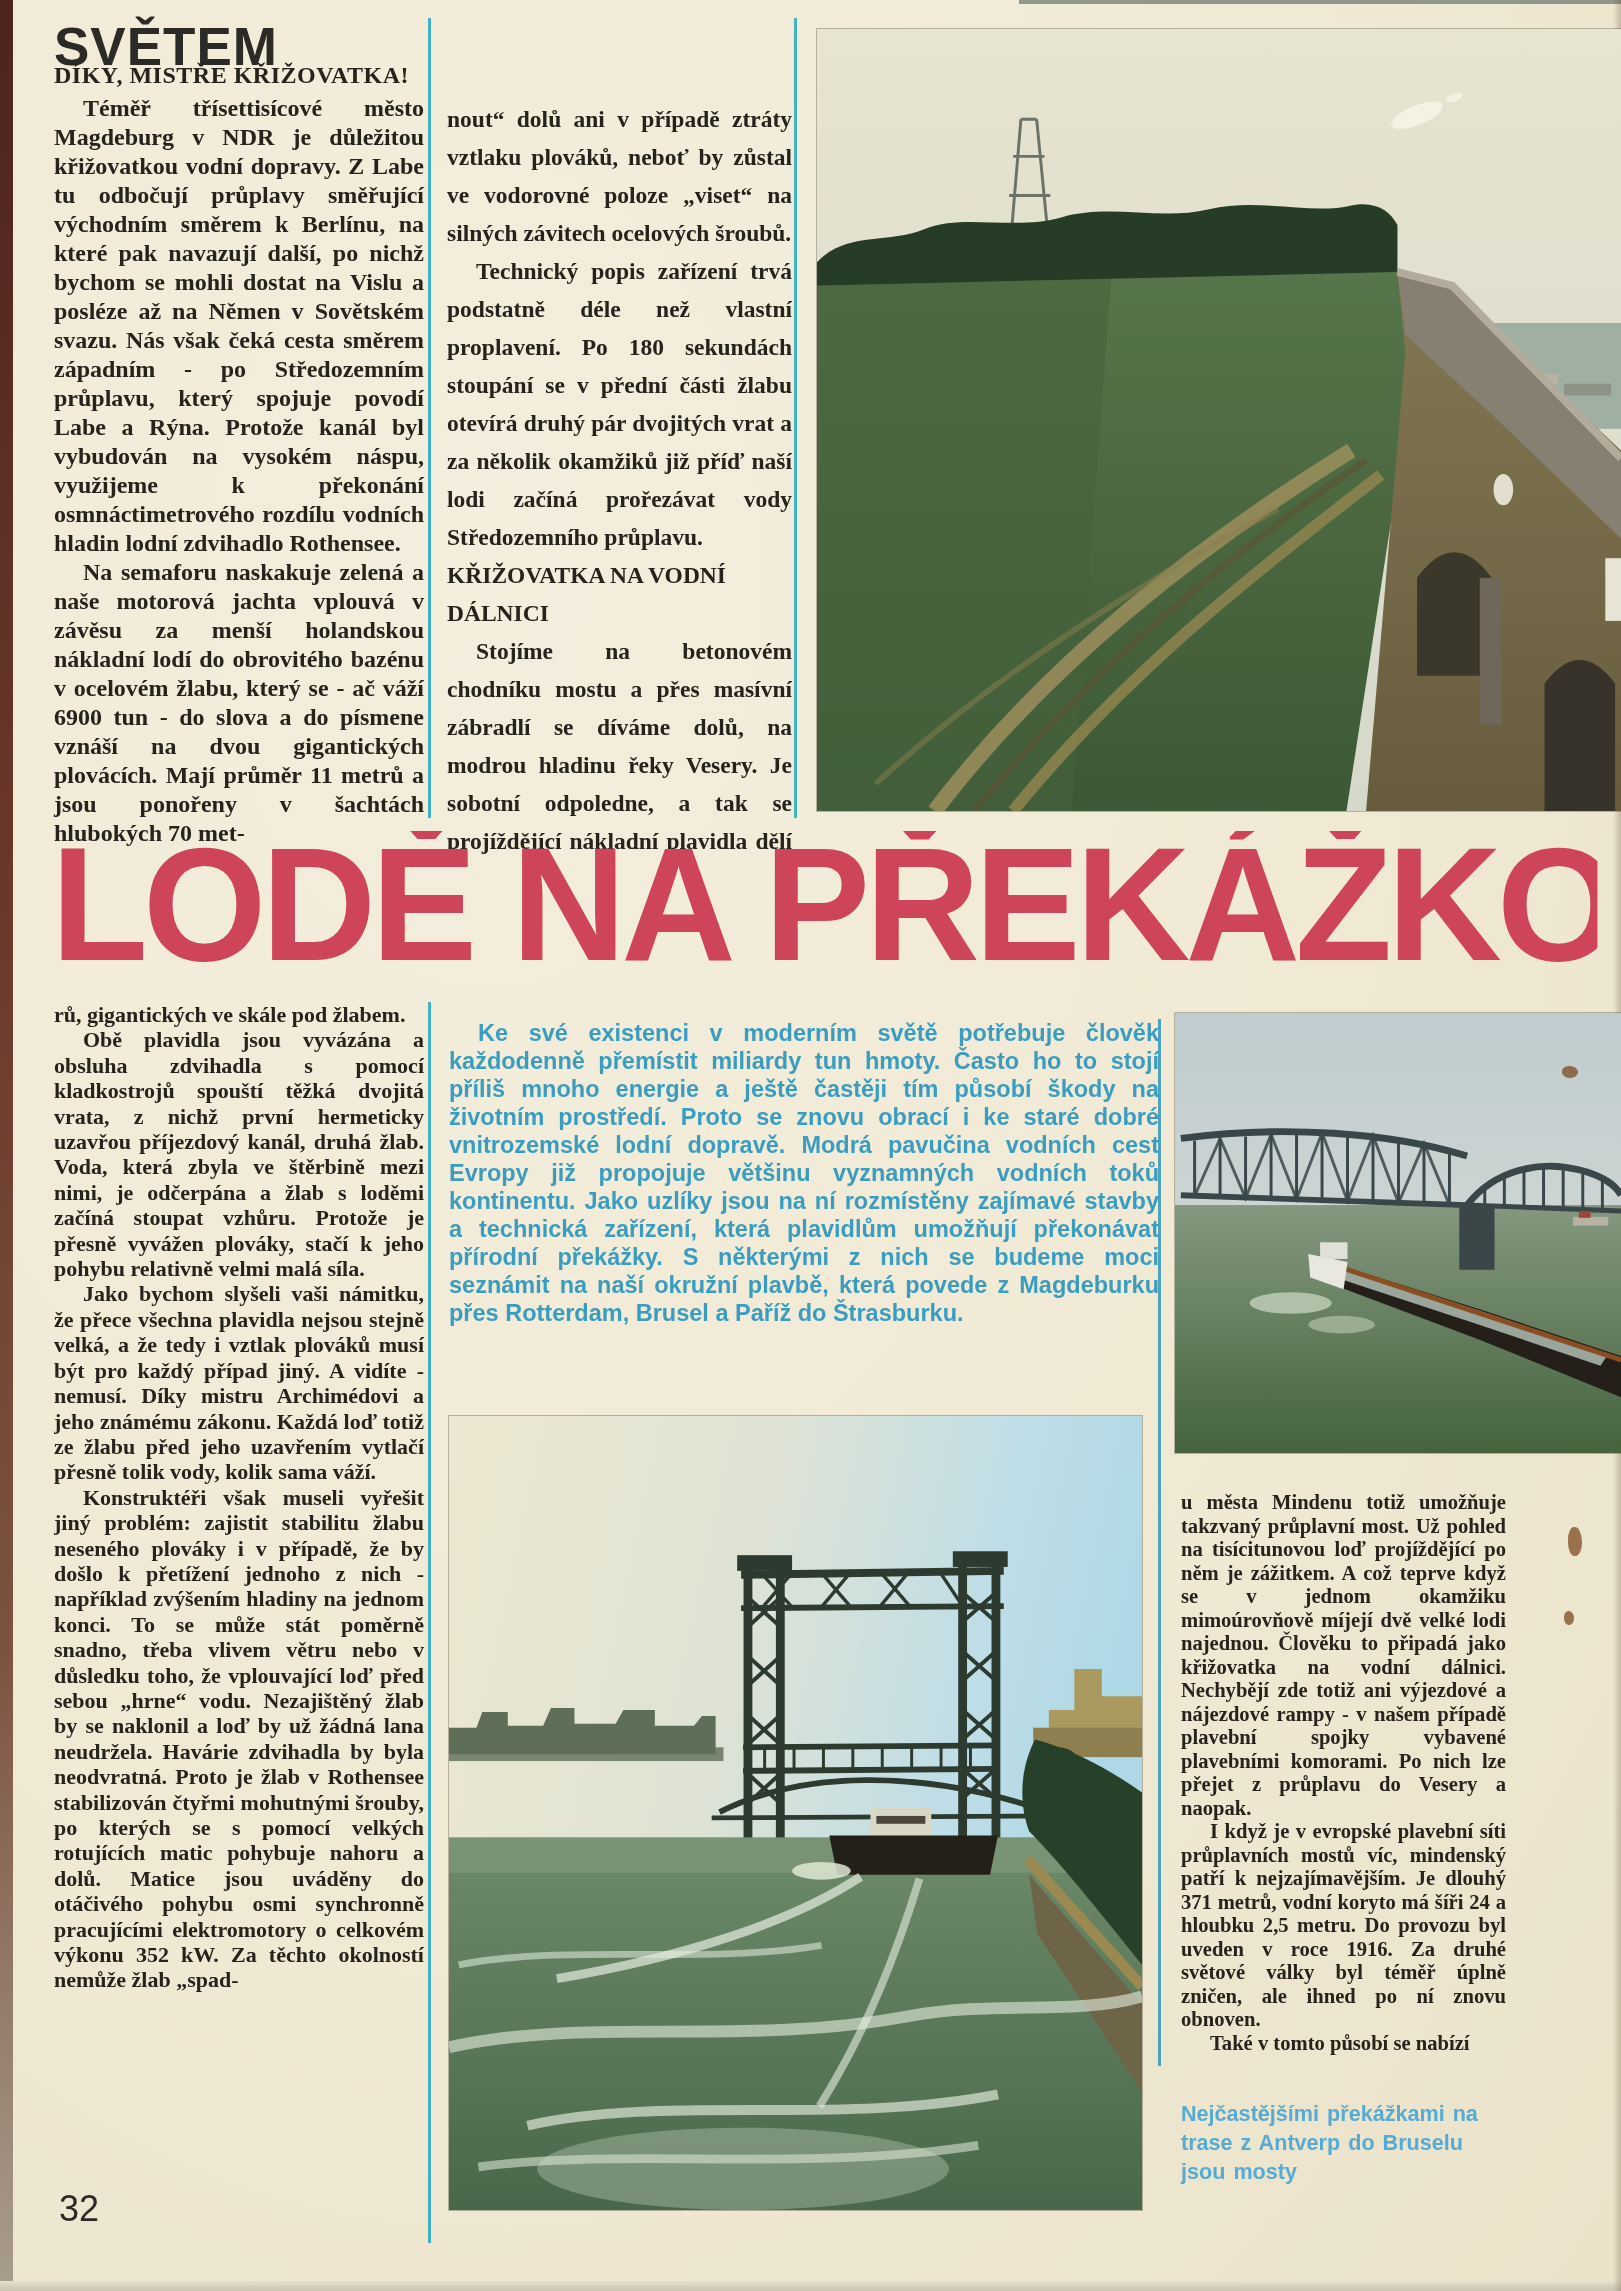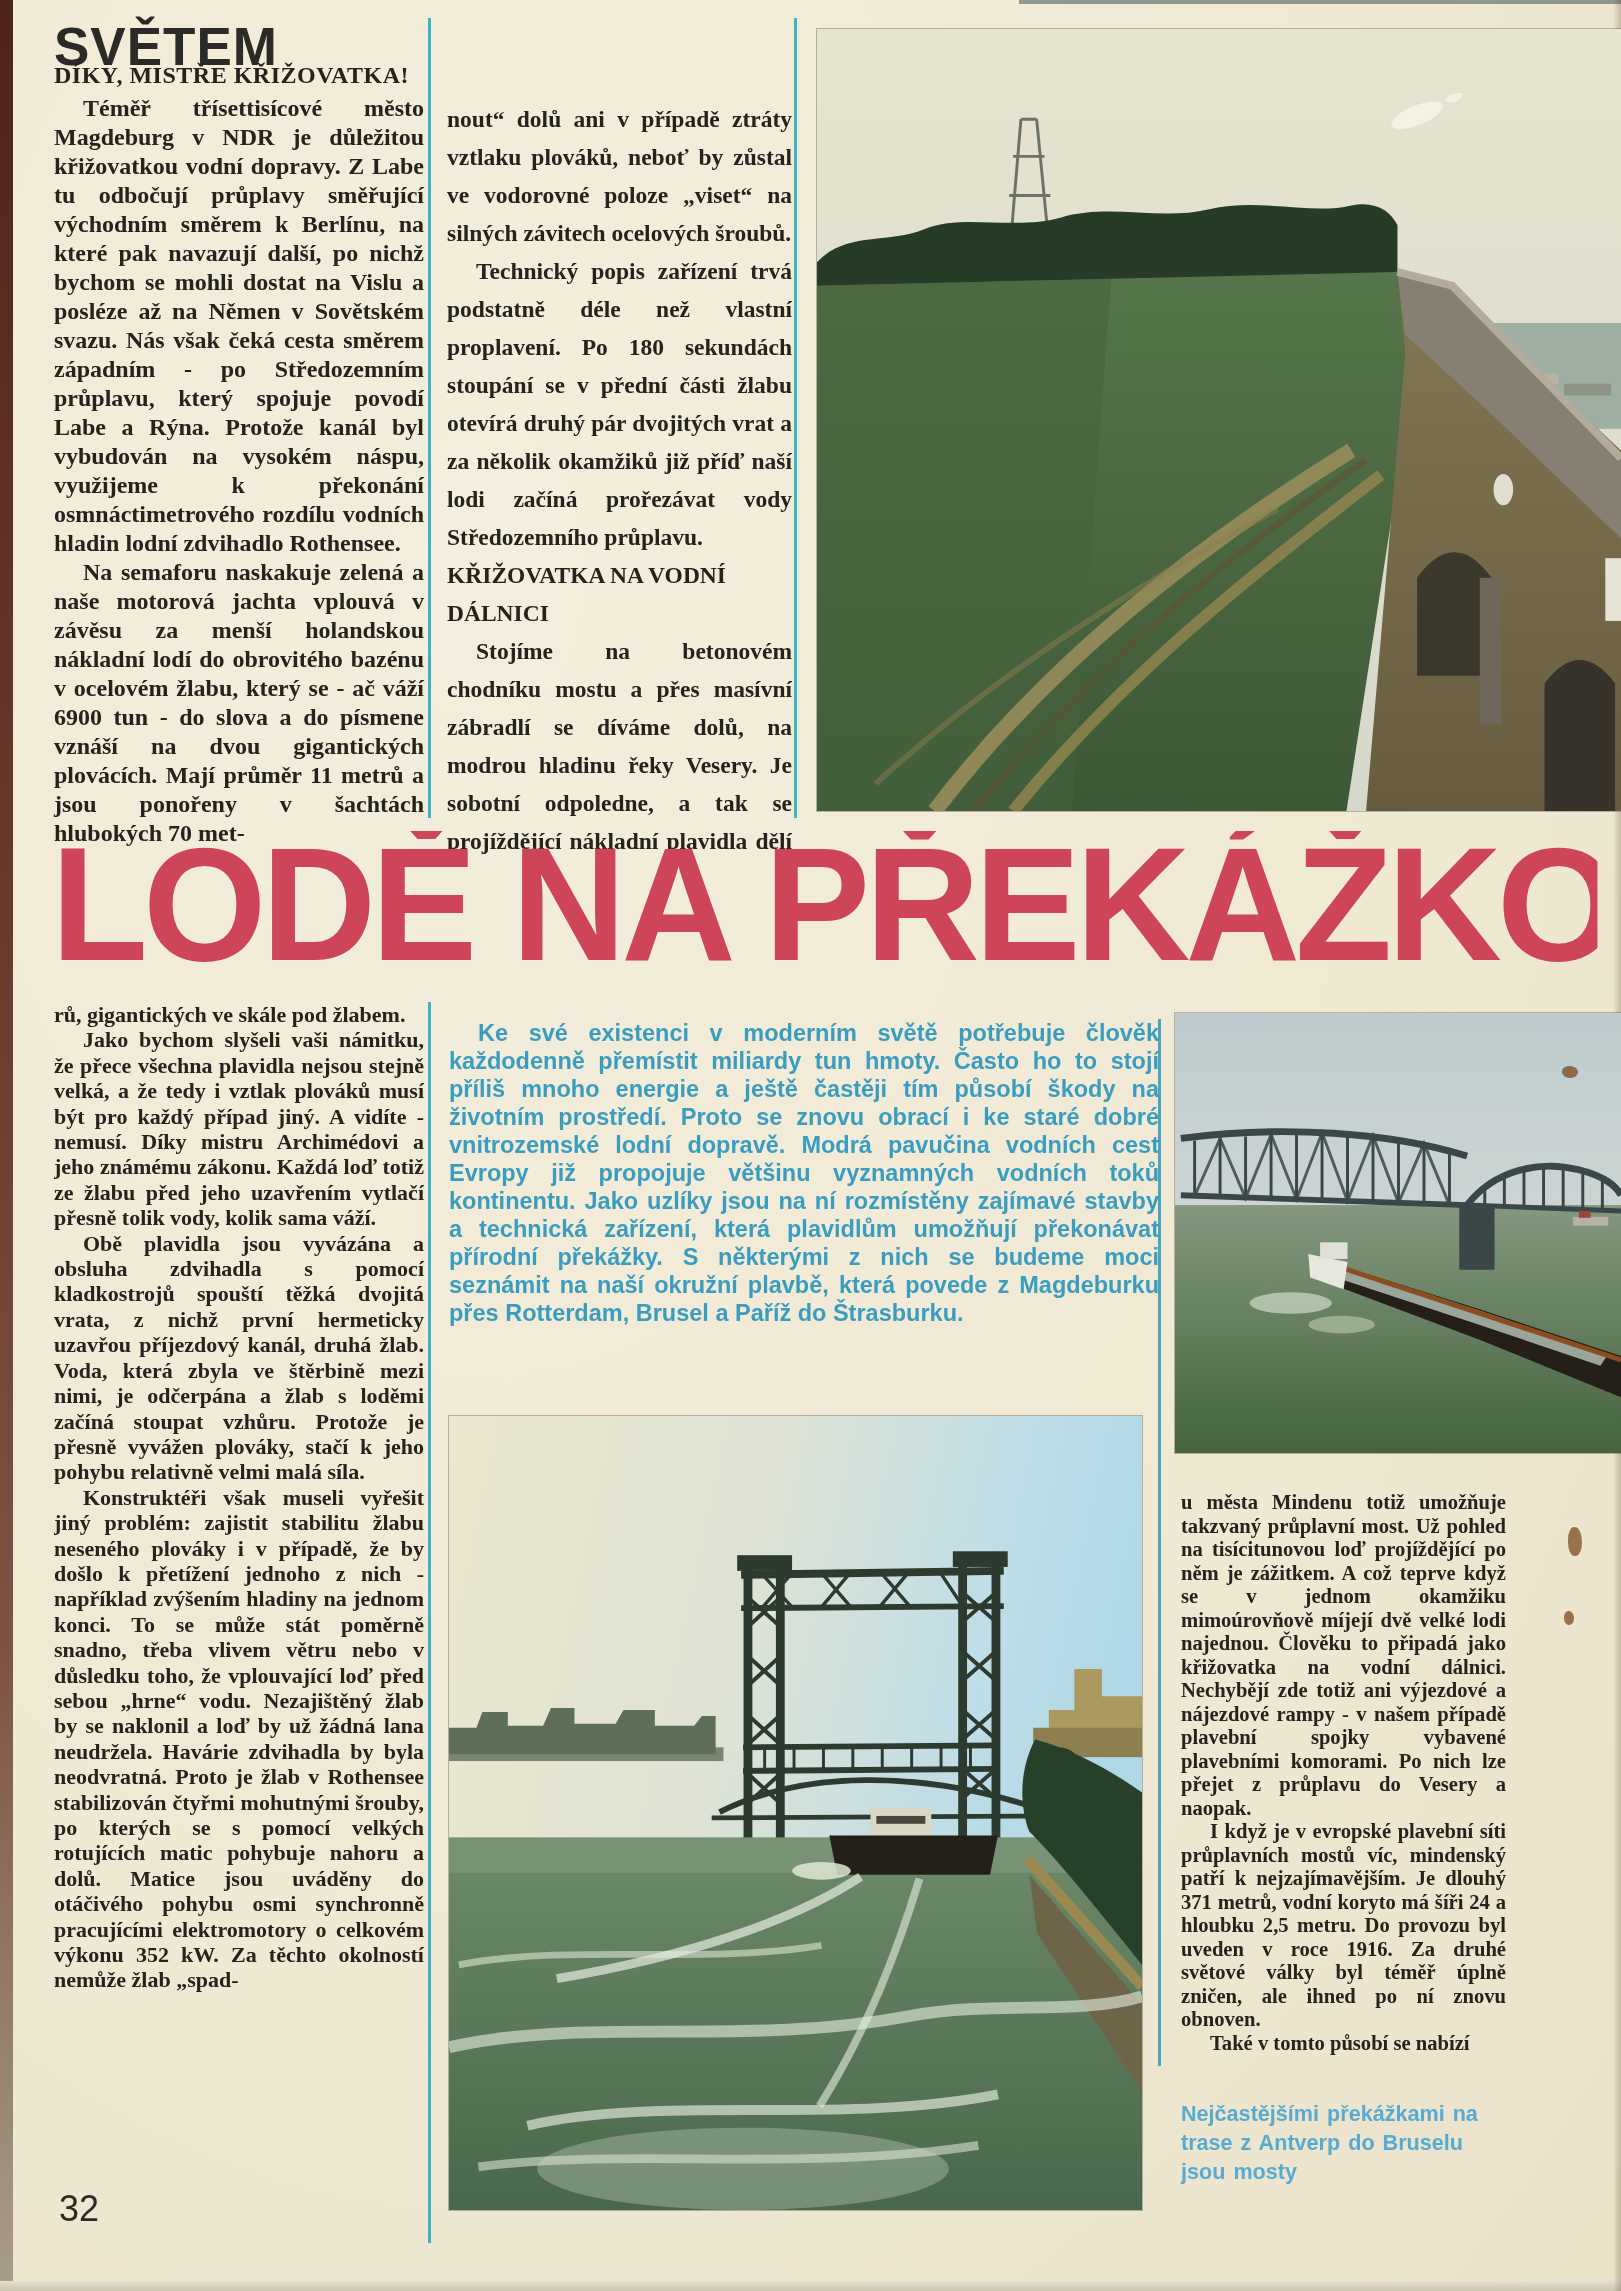--- a/index.html
+++ b/index.html
@@ -136,22 +136,22 @@
         <rect x="804" y="540" width="16" height="64" opacity=".9"></rect>
         <ellipse cx="700" cy="470" rx="10" ry="16" opacity=".85"></ellipse>
       </g>
     </svg>
   </div>
 
   <div class="headline">LODĚ NA PŘEKÁŽKOV</div>
 
   <div class="col leftbot">
     <p>rů, gigantických ve skále pod žlabem.</p>
+    <p class="ind">Obě plavidla jsou vyvázána a obsluha zdvihadla s pomocí kladkostrojů spouští těžká dvojitá vrata, z nichž první hermeticky uzavřou příjezdový kanál, druhá žlab. Voda, která zbyla ve štěrbině mezi nimi, je odčerpána a žlab s loděmi začíná stoupat vzhůru. Protože je přesně vyvážen plováky, stačí k jeho pohybu relativně velmi malá síla.</p>
     <p class="ind">Jako bychom slyšeli vaši námitku, že přece všechna plavidla nejsou stejně velká, a že tedy i vztlak plováků musí být pro každý případ jiný. A vidíte - nemusí. Díky mistru Archimédovi a jeho známému zákonu. Každá loď totiž ze žlabu před jeho uzavřením vytlačí přesně tolik vody, kolik sama váží.</p>
-    <p class="ind">Obě plavidla jsou vyvázána a obsluha zdvihadla s pomocí kladkostrojů spouští těžká dvojitá vrata, z nichž první hermeticky uzavřou příjezdový kanál, druhá žlab. Voda, která zbyla ve štěrbině mezi nimi, je odčerpána a žlab s loděmi začíná stoupat vzhůru. Protože je přesně vyvážen plováky, stačí k jeho pohybu relativně velmi malá síla.</p>
     <p class="ind">Konstruktéři však museli vyřešit jiný problém: zajistit stabilitu žlabu neseného plováky i v případě, že by došlo k přetížení jednoho z nich - například zvýšením hladiny na jednom konci. To se může stát poměrně snadno, třeba vlivem větru nebo v důsledku toho, že vplouvající loď před sebou „hrne“ vodu. Nezajištěný žlab by se naklonil a loď by už žádná lana neudržela. Havárie zdvihadla by byla neodvratná. Proto je žlab v Rothensee stabilizován čtyřmi mohutnými šrouby, po kterých se s pomocí velkých rotujících matic pohybuje nahoru a dolů. Matice jsou uváděny do otáčivého pohybu osmi synchronně pracujícími elektromotory o celkovém výkonu 352 kW. Za těchto okolností nemůže žlab „spad-</p>
   </div>
 
   <div class="lead">
     <p>Ke své existenci v moderním světě potřebuje člověk každodenně přemístit miliardy tun hmoty. Často ho to stojí příliš mnoho energie a ještě častěji tím působí škody na životním prostředí. Proto se znovu obrací i ke staré dobré vnitrozemské lodní dopravě. Modrá pavučina vodních cest Evropy již propojuje většinu vyznamných vodních toků kontinentu. Jako uzlíky jsou na ní rozmístěny zajímavé stavby a technická zařízení, která plavidlům umožňují překonávat přírodní překážky. S některými z nich se budeme moci seznámit na naší okružní plavbě, která povede z Magdeburku přes Rotterdam, Brusel a Paříž do Štrasburku.</p>
   </div>
 
   <div class="photo" style="left:1175px;top:1013px;width:446px;height:440px;">
     <svg viewBox="0 0 455 449" preserveAspectRatio="none">
       <defs>

